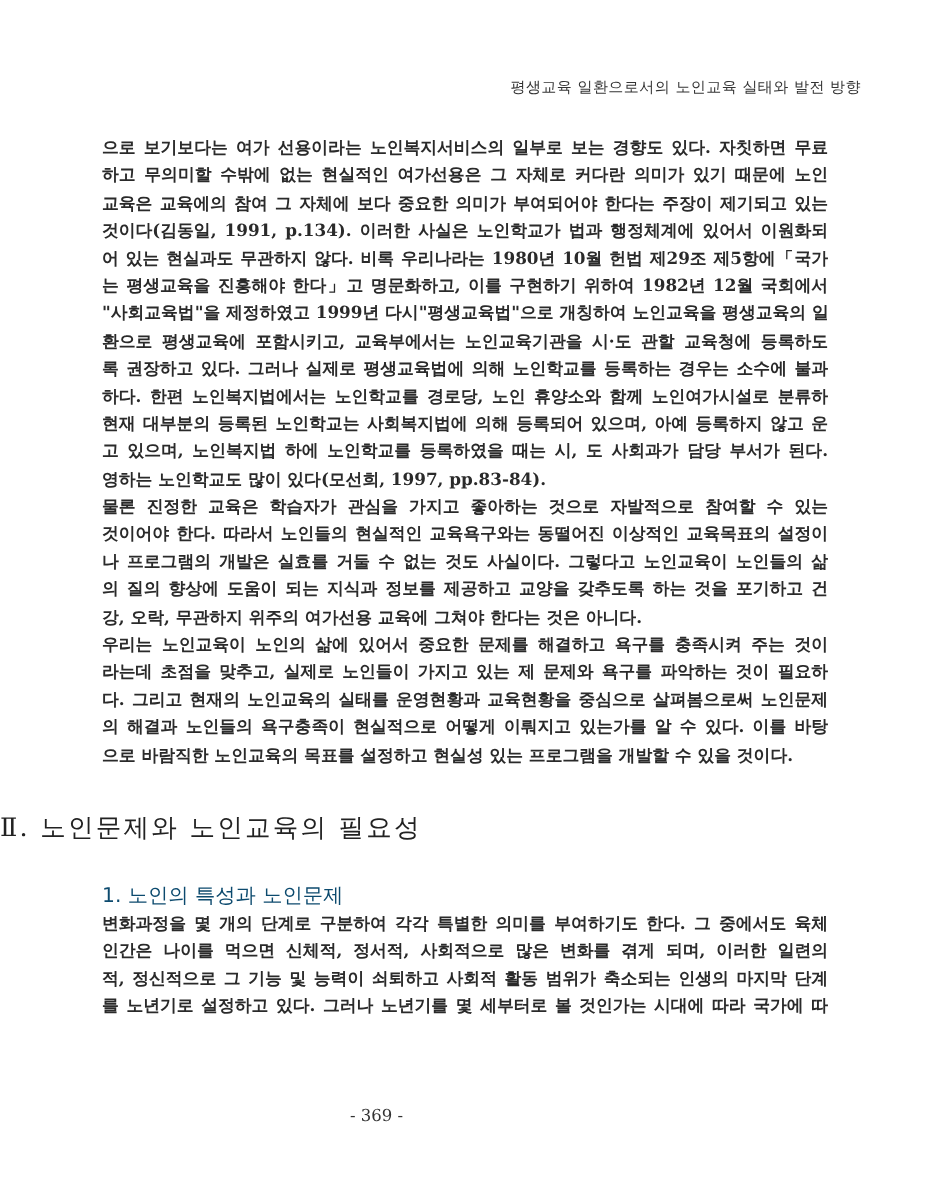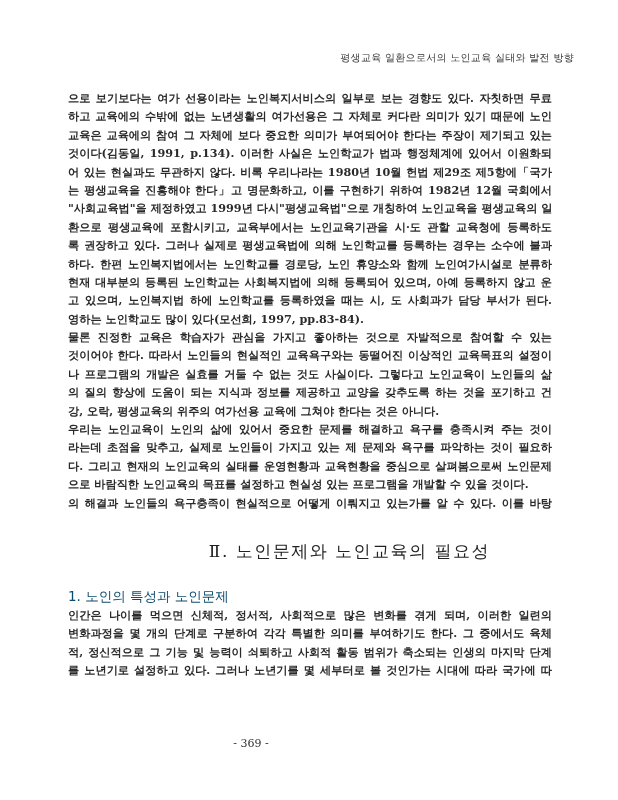--- a/index.html
+++ b/index.html
@@ -3,60 +3,60 @@
 <meta charset="utf-8">
 <style>
   html, body { margin: 0; padding: 0; background: #ffffff; }
   body { width: 618px; height: 800px; position: relative; overflow: hidden;
          font-family: "DejaVu Serif", "Liberation Serif", serif; color: #2a2a2a; }
   .running-header { position: absolute; top: 51px; right: 44px; font-size: 10px; letter-spacing: 0.3px; color: #333; }
   .body-text { position: absolute; left: 68px; width: 484px; font-size: 11.2px; }
   .line { height: 18.4px; line-height: 18.4px; white-space: nowrap; overflow: hidden; text-align: justify; text-align-last: justify; font-weight: bold; }
   .line.last { text-align-last: left; }
   .block1 { top: 89px; }
-  .section-title { position: absolute; top: 540px; left: 0; width: 490px; text-align: right; font-size: 17px; letter-spacing: 1.5px; color: #222; }
+  .section-title { position: absolute; top: 540px; left: 0; width: 490px; text-align: left; font-size: 17px; letter-spacing: 1.5px; color: #222; }
   .subsection-title { position: absolute; top: 588px; left: 68px; font-family: "DejaVu Sans", "Liberation Sans", sans-serif; font-size: 13.5px; color: #0c4a6e; }
   .block2 { top: 606px; }
   .page-number { position: absolute; top: 737px; left: 0; width: 502px; text-align: center; font-size: 11px; color: #333; }
 </style>
 </head>
 <body>
 
 <div class="running-header">평생교육 일환으로서의 노인교육 실태와 발전 방향</div>
 
 <div class="body-text block1">
   <div class="line">으로 보기보다는 여가 선용이라는 노인복지서비스의 일부로 보는 경향도 있다. 자칫하면 무료</div>
-  <div class="line">하고 교육에의 수밖에 없는 노년생활의 여가선용은 그 자체로 커다란 의미가 있기 때문에 노인</div>
+  <div class="line">하고 무의미할 수밖에 없는 현실적인 여가선용은 그 자체로 커다란 의미가 있기 때문에 노인</div>
   <div class="line">교육은 교육에의 참여 그 자체에 보다 중요한 의미가 부여되어야 한다는 주장이 제기되고 있는</div>
   <div class="line">것이다(김동일, 1991, p.134). 이러한 사실은 노인학교가 법과 행정체계에 있어서 이원화되</div>
   <div class="line">어 있는 현실과도 무관하지 않다. 비록 우리나라는 1980년 10월 헌법 제29조 제5항에「국가</div>
   <div class="line">는 평생교육을 진흥해야 한다」고 명문화하고, 이를 구현하기 위하여 1982년 12월 국회에서</div>
   <div class="line">"사회교육법"을 제정하였고 1999년 다시"평생교육법"으로 개칭하여 노인교육을 평생교육의 일</div>
   <div class="line">환으로 평생교육에 포함시키고, 교육부에서는 노인교육기관을 시·도 관할 교육청에 등록하도</div>
   <div class="line">록 권장하고 있다. 그러나 실제로 평생교육법에 의해 노인학교를 등록하는 경우는 소수에 불과</div>
   <div class="line">하다. 한편 노인복지법에서는 노인학교를 경로당, 노인 휴양소와 함께 노인여가시설로 분류하</div>
   <div class="line">현재 대부분의 등록된 노인학교는 사회복지법에 의해 등록되어 있으며, 아예 등록하지 않고 운</div>
   <div class="line">고 있으며, 노인복지법 하에 노인학교를 등록하였을 때는 시, 도 사회과가 담당 부서가 된다.</div>
   <div class="line last">영하는 노인학교도 많이 있다(모선희, 1997, pp.83-84).</div>
   <div class="line">  물론 진정한 교육은 학습자가 관심을 가지고 좋아하는 것으로 자발적으로 참여할 수 있는</div>
   <div class="line">것이어야 한다. 따라서 노인들의 현실적인 교육욕구와는 동떨어진 이상적인 교육목표의 설정이</div>
   <div class="line">나 프로그램의 개발은 실효를 거둘 수 없는 것도 사실이다. 그렇다고 노인교육이 노인들의 삶</div>
   <div class="line">의 질의 향상에 도움이 되는 지식과 정보를 제공하고 교양을 갖추도록 하는 것을 포기하고 건</div>
-  <div class="line last">강, 오락, 평생교육의 위주의 여가선용 교육에 그쳐야 한다는 것은 아니다.</div>
+  <div class="line last">강, 오락, 무관하지 위주의 여가선용 교육에 그쳐야 한다는 것은 아니다.</div>
   <div class="line">  우리는 노인교육이 노인의 삶에 있어서 중요한 문제를 해결하고 욕구를 충족시켜 주는 것이</div>
   <div class="line">라는데 초점을 맞추고, 실제로 노인들이 가지고 있는 제 문제와 욕구를 파악하는 것이 필요하</div>
   <div class="line">다. 그리고 현재의 노인교육의 실태를 운영현황과 교육현황을 중심으로 살펴봄으로써 노인문제</div>
+  <div class="line">의 해결과 노인들의 욕구충족이 현실적으로 어떻게 이뤄지고 있는가를 알 수 있다. 이를 바탕</div>
   <div class="line last">으로 바람직한 노인교육의 목표를 설정하고 현실성 있는 프로그램을 개발할 수 있을 것이다.</div>
-  <div class="line">의 해결과 노인들의 욕구충족이 현실적으로 어떻게 이뤄지고 있는가를 알 수 있다. 이를 바탕</div>
 </div>
 
 <div class="section-title">Ⅱ. 노인문제와 노인교육의 필요성</div>
 
 <div class="subsection-title">1. 노인의 특성과 노인문제</div>
 
 <div class="body-text block2">
+  <div class="line">변화과정을 몇 개의 단계로 구분하여 각각 특별한 의미를 부여하기도 한다. 그 중에서도 육체</div>
   <div class="line">  인간은 나이를 먹으면 신체적, 정서적, 사회적으로 많은 변화를 겪게 되며, 이러한 일련의</div>
-  <div class="line">변화과정을 몇 개의 단계로 구분하여 각각 특별한 의미를 부여하기도 한다. 그 중에서도 육체</div>
   <div class="line">적, 정신적으로 그 기능 및 능력이 쇠퇴하고 사회적 활동 범위가 축소되는 인생의 마지막 단계</div>
   <div class="line">를 노년기로 설정하고 있다. 그러나 노년기를 몇 세부터로 볼 것인가는 시대에 따라 국가에 따</div>
 </div>
 
 <div class="page-number">- 369 -</div>
 
 </body></html>

